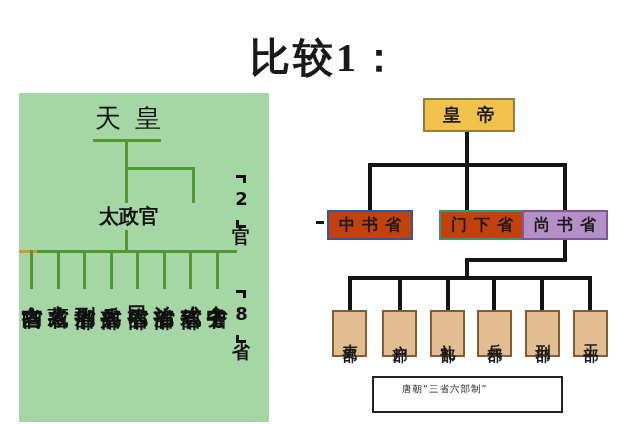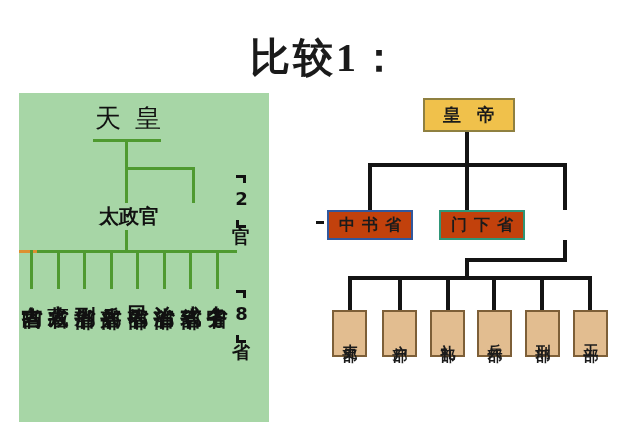--- a/index.html
+++ b/index.html
@@ -132,35 +132,39 @@
 
     <div class="rc-line" style="left:165px; top:42px; width:4px; height:33px;"></div>
     <div class="rc-line" style="left:68px;  top:73px; width:199px; height:4px;"></div>
     <div class="rc-line" style="left:68px;  top:73px; width:4px; height:47px;"></div>
     <div class="rc-line" style="left:165px; top:73px; width:4px; height:47px;"></div>
     <div class="rc-line" style="left:263px; top:73px; width:4px; height:47px;"></div>
     <div class="rc-line" style="left:16px;  top:131px; width:8px; height:3px;"></div>
 
     <div class="box dept-box" style="left: 27px; background: #c2410c; border-color: rgb(49, 88, 158);">中书省</div>
     <div class="box dept-box" style="left: 125px; background: #c2410c; border-color: rgb(47, 150, 120); margin-left: 14px;">门下省</div>
+    <div class="box dept-box" style="left: 222px; background: rgb(181, 143, 199); border-color: rgb(125, 87, 152);">尚书省</div>
 
     <div class="rc-line" style="left:263px; top:150px; width:4px; height:22px;"></div>
     <div class="rc-line" style="left:165px; top:168px; width:102px; height:4px;"></div>
     <div class="rc-line" style="left:165px; top:168px; width:4px; height:22px;"></div>
     <div class="rc-line" style="left:48px;  top:186px; width:244px; height:4px;"></div>
 
     <div class="rc-line" style="left:48px;  top:186px; width:4px; height:36px;"></div>
     <div class="rc-line" style="left:98px;  top:186px; width:4px; height:36px;"></div>
     <div class="rc-line" style="left:146px; top:186px; width:4px; height:36px;"></div>
     <div class="rc-line" style="left:192px; top:186px; width:4px; height:36px;"></div>
     <div class="rc-line" style="left:240px; top:186px; width:4px; height:36px;"></div>
     <div class="rc-line" style="left:288px; top:186px; width:4px; height:36px;"></div>
 
     <div class="box min-box" style="left: 32px; background: rgb(226, 189, 144); border-color: rgb(125, 95, 56);">吏部</div>
     <div class="box min-box" style="left: 82px; background: rgb(226, 189, 144); border-color: rgb(125, 95, 56);">户部</div>
     <div class="box min-box" style="left: 130px; background: rgb(226, 189, 144); border-color: rgb(125, 95, 56);">礼部</div>
     <div class="box min-box" style="left: 177px; background: rgb(226, 189, 144); border-color: rgb(125, 95, 56);">兵部</div>
     <div class="box min-box" style="left: 225px; background: rgb(226, 189, 144); border-color: rgb(125, 95, 56);">刑部</div>
     <div class="box min-box" style="left: 273px; background: rgb(226, 189, 144); border-color: rgb(125, 95, 56);">工部</div>
 
+    <div class="caption-box">
+      <div class="caption-text">唐朝“三省六部制”</div>
+    </div>
   </div>
 
 </div>
 
 </body></html>

